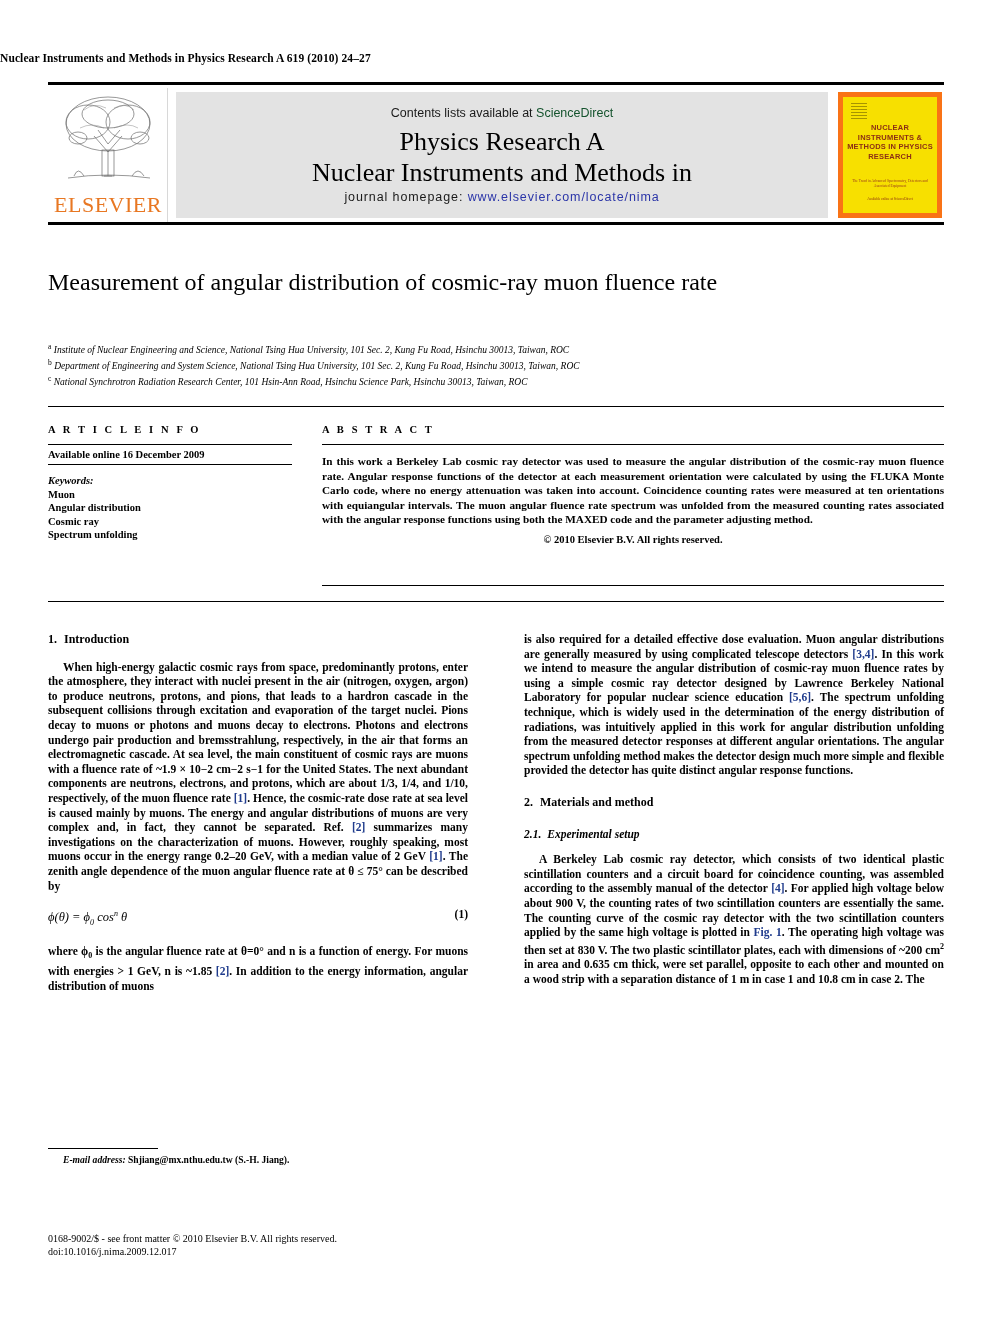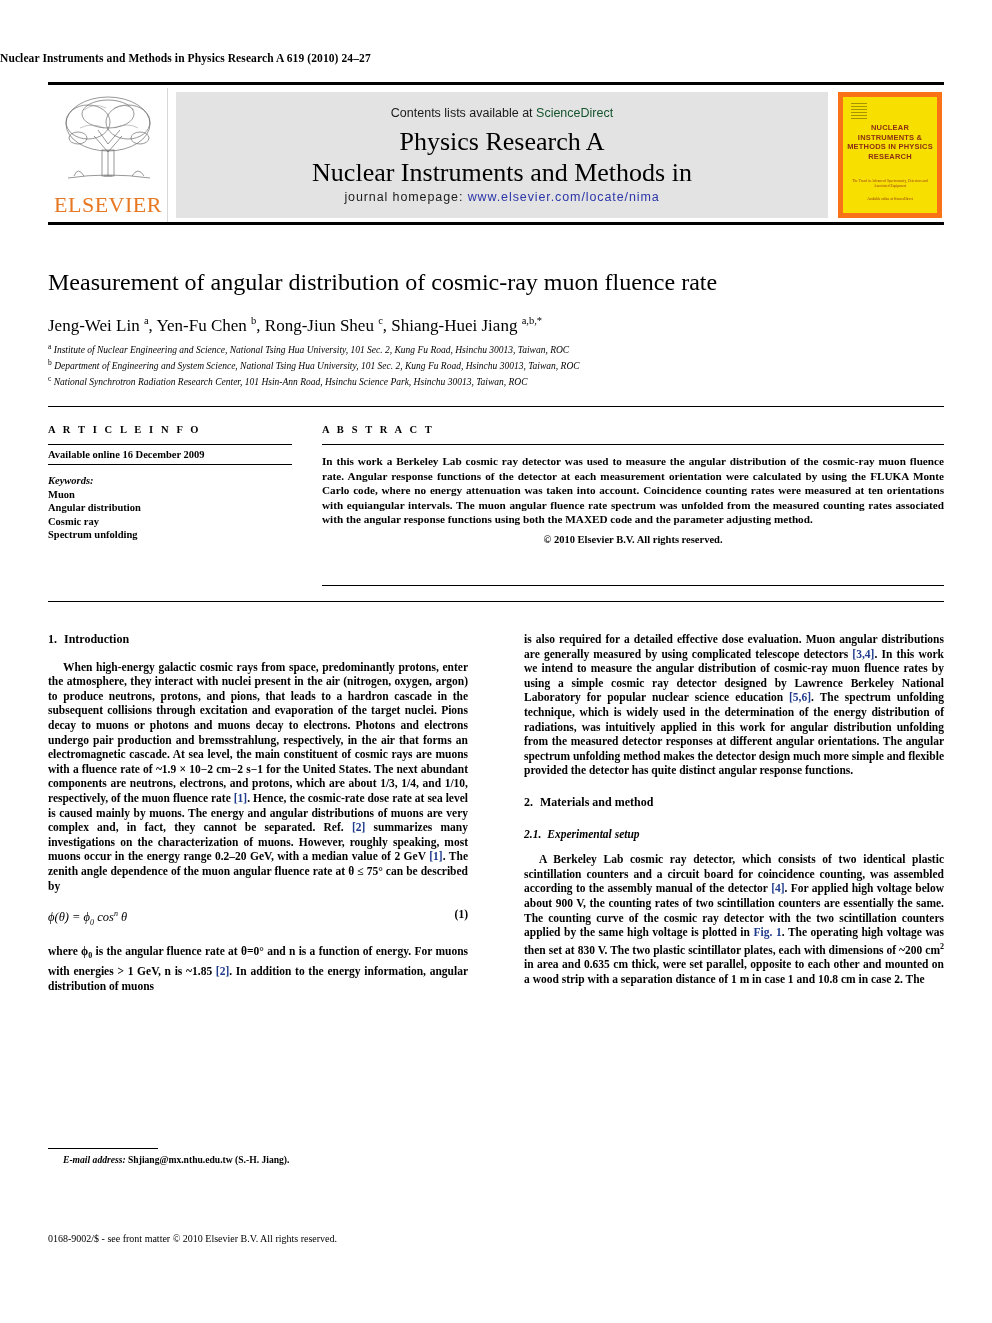--- a/index.html
+++ b/index.html
@@ -388,23 +388,20 @@
         <div class="cover-title">NUCLEAR INSTRUMENTS &amp; METHODS IN PHYSICS RESEARCH</div>
         <div class="cover-sub">The Trend in Advanced Spectrometry, Detectors and Associated Equipment</div>
         <div class="cover-foot">Available online at ScienceDirect</div>
       </div>
 
     </div>
   </div>
 
   <div class="article-title">Measurement of angular distribution of cosmic-ray muon fluence rate</div>
 
-  <div class="authors">
-    Jeng-Wei Lin <sup>a</sup>, Yen-Fu Chen <sup>b</sup>, Rong-Jiun Sheu <sup>c</sup>, Shiang-Huei Jiang <sup>a,b,</sup><sup>*</sup>
-  </div>
 
   <div class="affiliations">
     <div><sup>a</sup> Institute of Nuclear Engineering and Science, National Tsing Hua University, 101 Sec. 2, Kung Fu Road, Hsinchu 30013, Taiwan, ROC</div>
     <div><sup>b</sup> Department of Engineering and System Science, National Tsing Hua University, 101 Sec. 2, Kung Fu Road, Hsinchu 30013, Taiwan, ROC</div>
     <div><sup>c</sup> National Synchrotron Radiation Research Center, 101 Hsin-Ann Road, Hsinchu Science Park, Hsinchu 30013, Taiwan, ROC</div>
   </div>
 
   <div class="rule-top"></div>
 
   <div class="info-col">
@@ -459,15 +456,16 @@
     <p class="para"><span>A Berkeley Lab cosmic ray detector, which consists of two identical plastic scintillation counters and a circuit board for coincidence counting, was assembled according to the assembly manual of the detector </span><span class="cite">[4]</span><span>. For applied high voltage below about 900 V, the counting rates of two scintillation counters are essentially the same. The counting curve of the cosmic ray detector with the two scintillation counters applied by the same high voltage is plotted in </span><span class="cite">Fig. 1</span><span>. The operating high voltage was then set at 830 V. The two plastic scintillator plates, each with dimensions of ~200 cm<span class="up">2</span> in area and 0.635 cm thick, were set parallel, opposite to each other and mounted on a wood strip with a separation distance of 1 m in case 1 and 10.8 cm in case 2. The</span></p>
   </div>
 
   <div class="footnote">
     <div class="fnrule"></div>
     <div class="email"><i>E-mail address:</i><span> Shjiang@mx.nthu.edu.tw (S.-H. Jiang).</span></div>
   </div>
 
   <div class="issn-block">
     <div>0168-9002/$ - see front matter © 2010 Elsevier B.V. All rights reserved.</div>
+    <div>doi:10.1016/j.nima.2009.12.017</div>
   </div>
 
 </div>
 
 </body></html>

